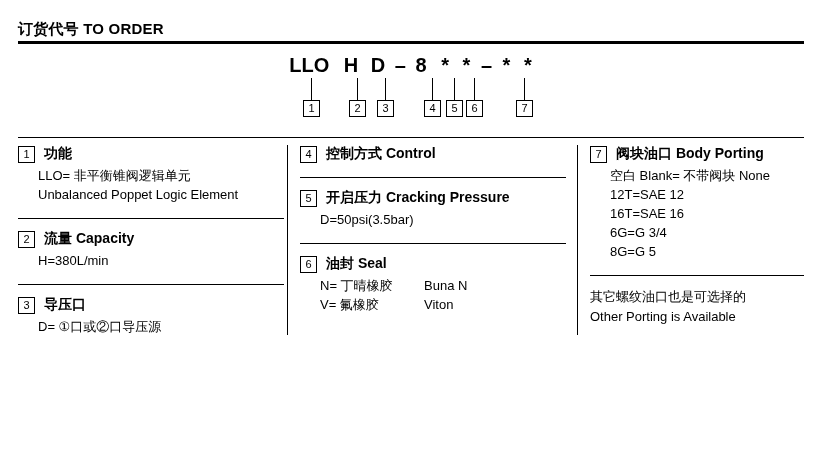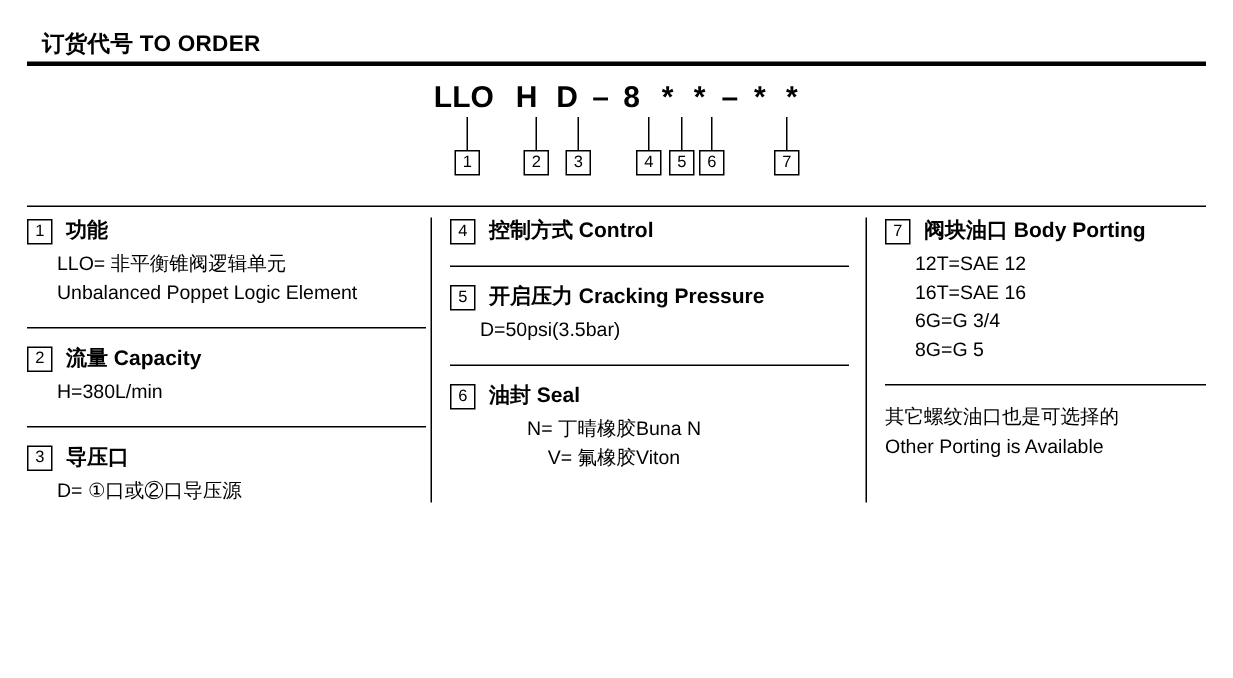--- a/index.html
+++ b/index.html
@@ -16,21 +16,21 @@
     overflow: hidden;
   }
   .page {
     position: relative;
     width: 822px;
     height: 452px;
   }
   
   .title-row {
     position: absolute;
-    left: 28px;
+    left: 18px;
     top: 20px;
     width: 786px;
     font-size: 15px;
     font-weight: bold;
     letter-spacing: 0.2px;
   }
   .title-row .cn { font-size: 15px; }
   .title-row .en { font-size: 15px; }
   .title-rule {
     position: absolute;
@@ -121,21 +121,21 @@
   .block-title {
     font-size: 14px;
     font-weight: bold;
   }
   .block-body {
     margin-left: 20px;
     font-size: 13px;
     line-height: 19px;
   }
   .row2 { display: flex; }
-  .row2 .c1 { width: 104px; flex: none; text-align: right; }
+  .row2 .c1 { width: 104px; flex: none; }
   .hr-thin {
     height: 1px;
     background: #000;
     margin: 9px 0 11px 0;
   }
   .col-1 .hr-thin, .col-2 .hr-thin { width: 266px; }
   .col-3 .hr-thin { width: 214px; }
   .note {
     font-size: 13px;
     line-height: 20px;
@@ -256,20 +256,21 @@
     </div>
   </div>
 
   <div class="col col-3">
     <div class="block">
       <div class="block-head">
         <div class="badge">7</div>
         <div class="block-title"><span>阀块油口</span> <span>Body Porting</span></div>
       </div>
       <div class="block-body">
+        <div>空白 Blank= 不带阀块 None</div>
         <div>12T=SAE 12</div>
         <div>16T=SAE 16</div>
         <div>6G=G 3/4</div>
         <div>8G=G 5</div>
       </div>
     </div>
     <div class="hr-thin"></div>
     <div class="note">
       <div>其它螺纹油口也是可选择的</div>
       <div>Other Porting is Available</div>

